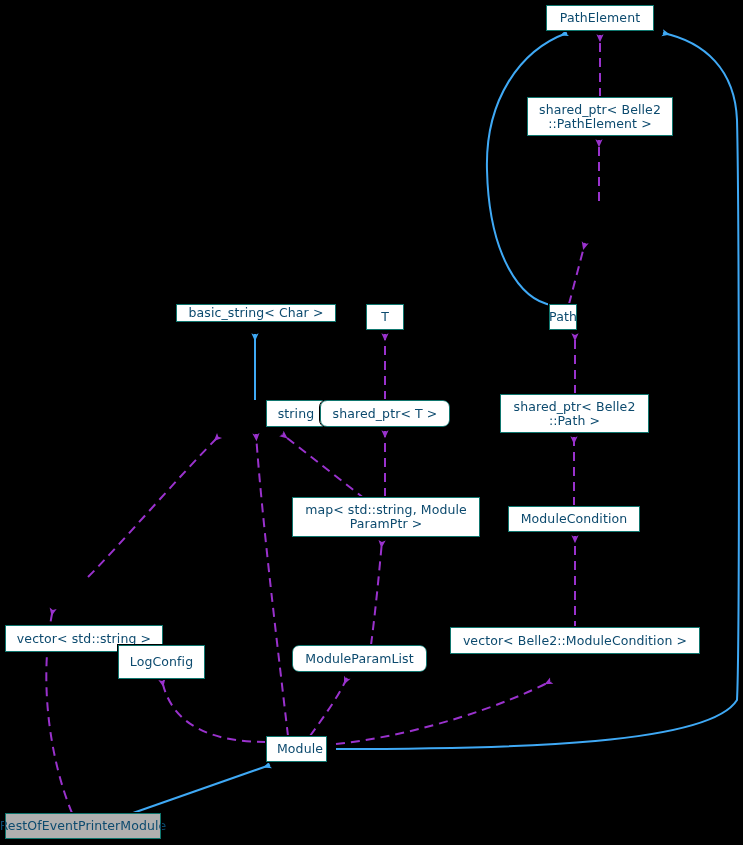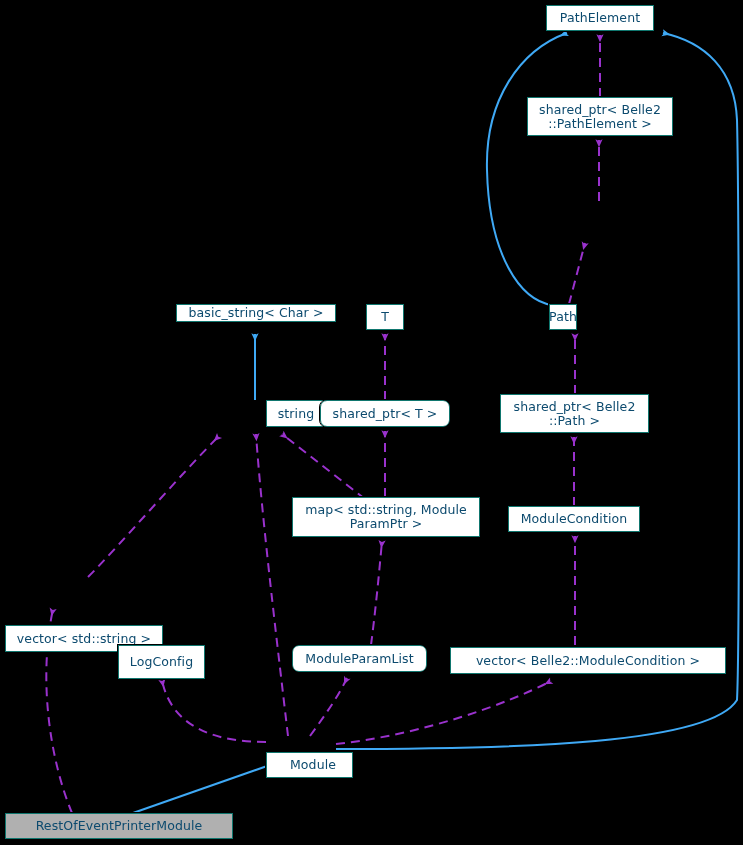--- a/index.html
+++ b/index.html
@@ -128,19 +128,19 @@
 ParamPtr &gt;</div>
 
   <div class="node" style="left:508px; top:506px; width:132px; height:26px;">ModuleCondition</div>
 
   <div class="node" style="left:5px; top:577px; width:158px; height:27px;margin-top:48px;">vector&lt; std::string &gt;</div>
 
   <div class="node" style="left:118px; top:645px; width:87px; height:34px;">LogConfig</div>
 
   <div class="node" style="left:292px; top:645px; width:135px; height:27px;border-radius:7px;">ModuleParamList</div>
 
-  <div class="node" style="left:450px; top:647px; width:276px; height:27px;">vector&lt; Belle2::ModuleCondition &gt;</div>
+  <div class="node" style="left:450px; top:627px; width:250px; height:27px;">vector&lt; Belle2::ModuleCondition &gt;</div>
 
-  <div class="node" style="left:266px; top:752px; width:87px; height:26px;padding-left:7px;">Module</div>
+  <div class="node" style="left:266px; top:736px; width:61px; height:26px;padding-left:7px;">Module</div>
 
-  <div class="node current" style="left:5px; top:813px; width:228px; height:26px;">RestOfEventPrinterModule</div>
+  <div class="node current" style="left:5px; top:813px; width:156px; height:26px;">RestOfEventPrinterModule</div>
 
 </div>
 
 </body></html>

